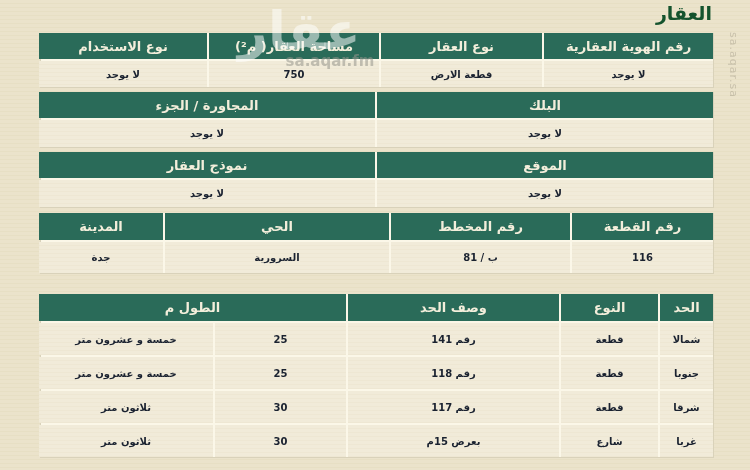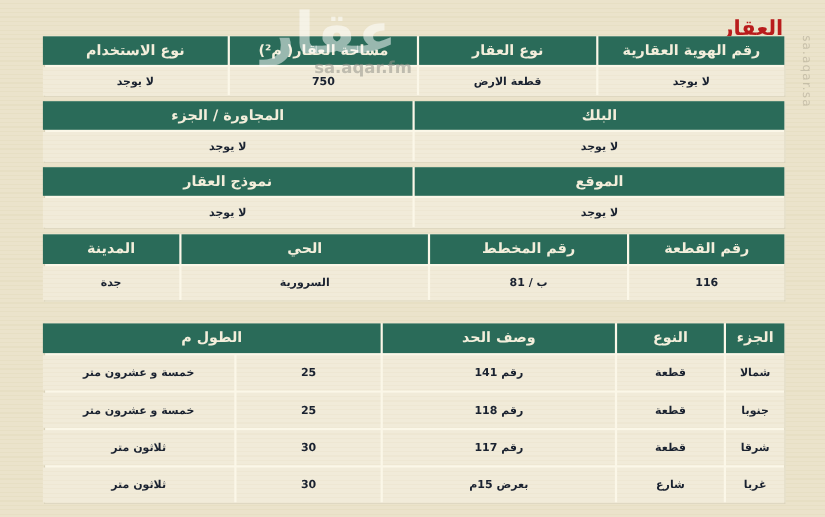--- a/index.html
+++ b/index.html
@@ -5,22 +5,22 @@
   * { margin:0; padding:0; box-sizing:border-box; }
   html,body { width:750px; height:470px; overflow:hidden; }
   body {
     font-family:"DejaVu Sans", sans-serif;
     background:repeating-linear-gradient(180deg,#ebe3cb 0px,#ebe3cb 3px,#e7dfc4 3px,#e7dfc4 4px);
     direction:rtl;
   }
   .page { position:relative; width:750px; height:470px; }
 
   .page-title{
-    position:absolute; top:15px; right:38px;
-    font-size:19px; font-weight:bold; color:#b91c1c;
+    position:absolute; top:2px; right:38px;
+    font-size:19px; font-weight:bold; color:#14532d;
   }
 
   .stack{ position:absolute; top:33px; right:36px; width:674px; }
 
   .section{
     background:#fbf7e8;
     display:grid; gap:2px;
     border:1px solid #d9d2ba;
     border-width:0 1px 1px 1px;
   }
@@ -105,21 +105,21 @@
       <div class="hcell">رقم المخطط</div>
       <div class="hcell">الحي</div>
       <div class="hcell">المدينة</div>
       <div class="vcell">116</div>
       <div class="vcell">ب / 81</div>
       <div class="vcell">السرورية</div>
       <div class="vcell">جدة</div>
     </div>
 
     <div class="section s5">
-      <div class="hcell">الجزء</div>
+      <div class="hcell">الحد</div>
       <div class="hcell">النوع</div>
       <div class="hcell">وصف الحد</div>
       <div class="hcell span2">الطول م</div>
 
       <div class="vcell">شمالا</div>
       <div class="vcell">قطعة</div>
       <div class="vcell">رقم 141</div>
       <div class="vcell">25</div>
       <div class="vcell">خمسة و عشرون متر</div>
 

